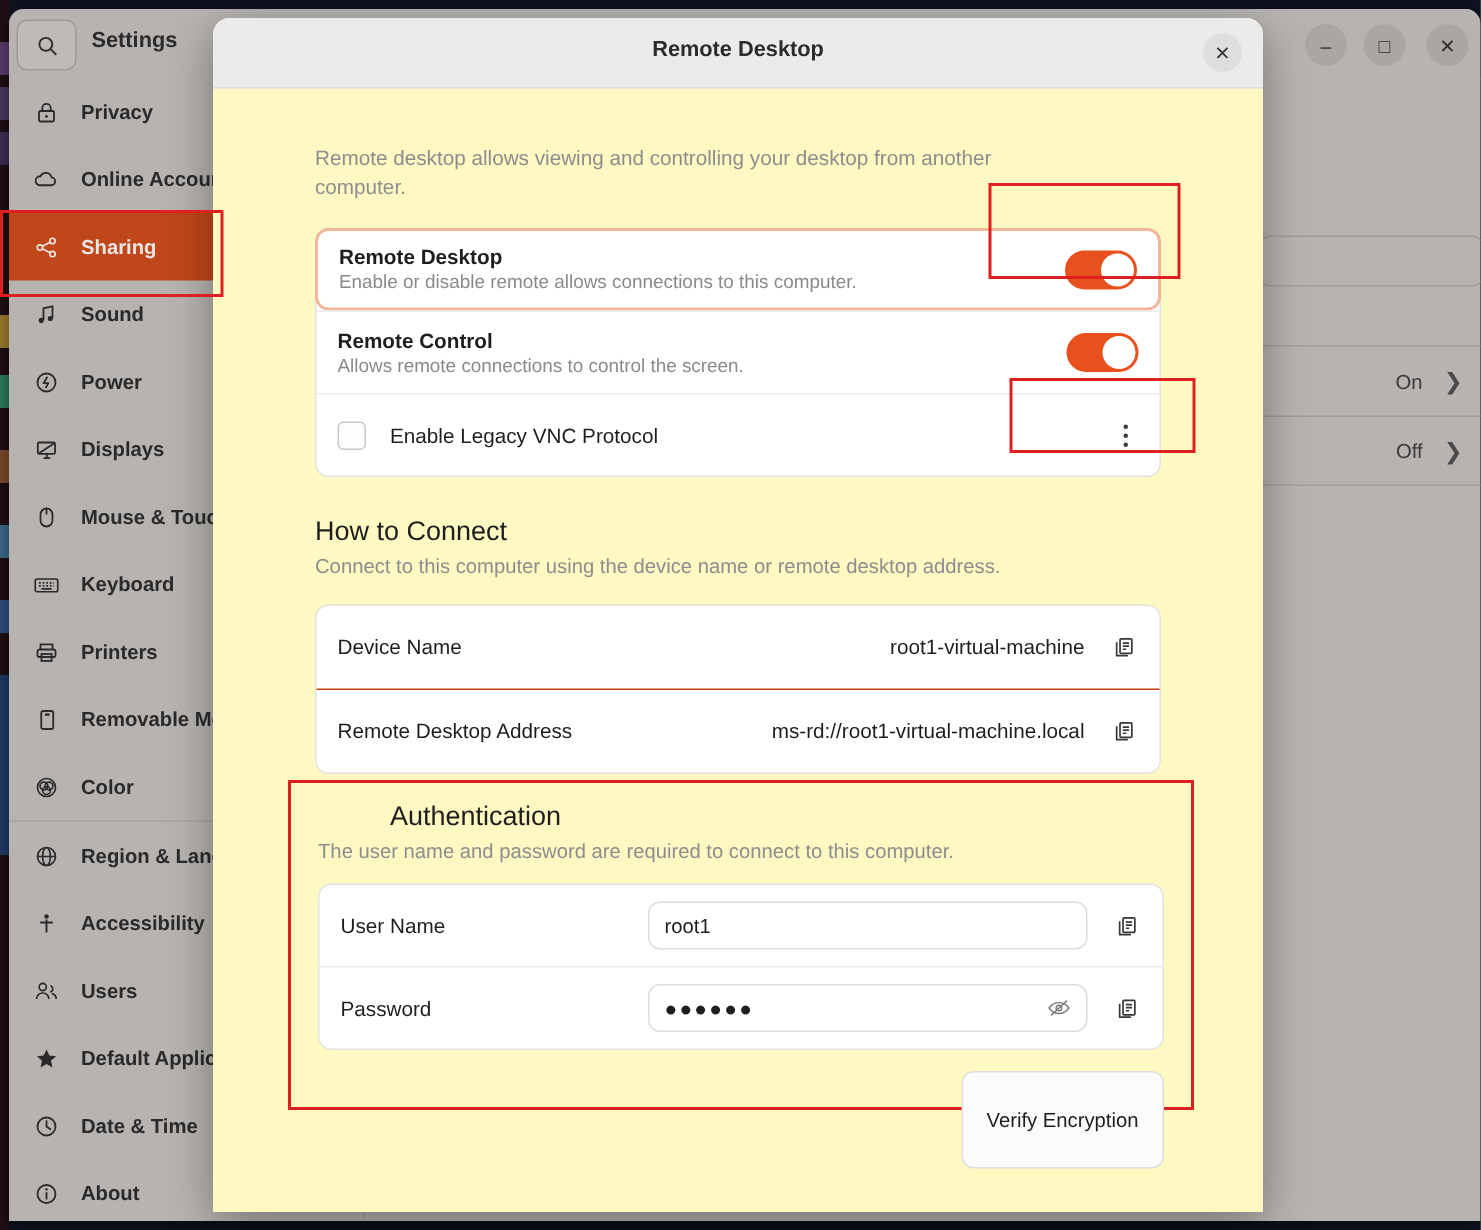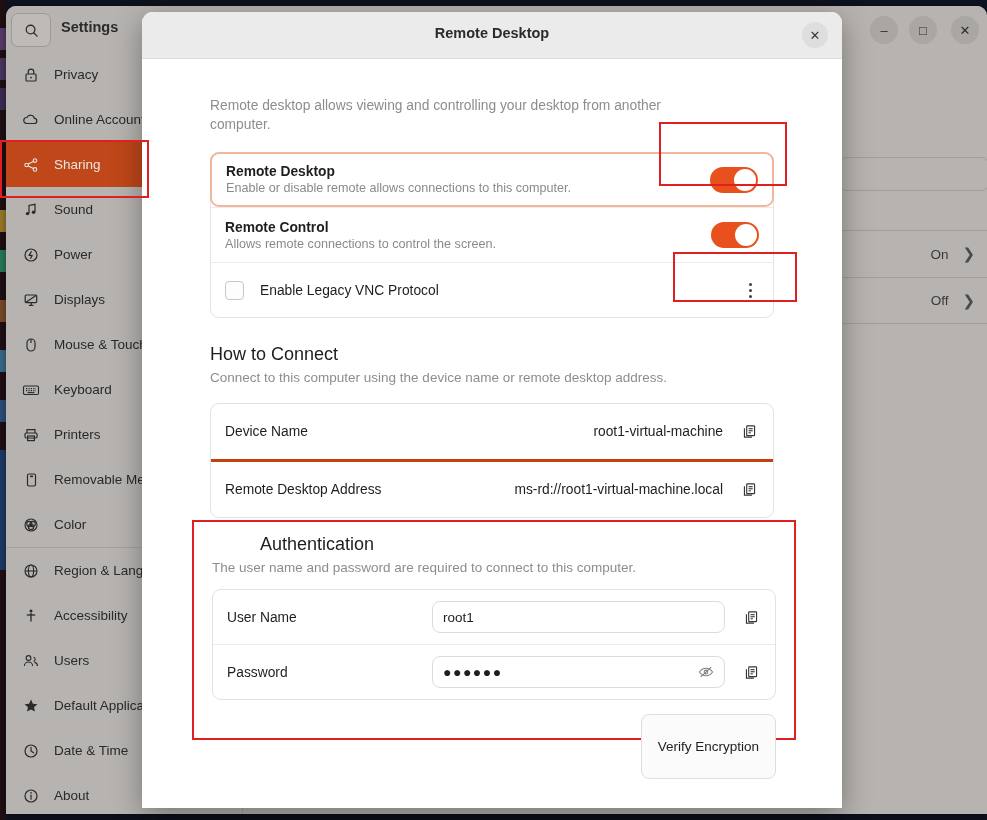--- a/index.html
+++ b/index.html
@@ -67,21 +67,21 @@
     display: flex; align-items: center;
     padding-left: 14px;
     box-sizing: border-box;
     color: #2a2a2a;
   }
   .side-item .sico {
     width: 22px; height: 22px; margin-right: 12px;
     display: flex; align-items: center; justify-content: center;
     flex: 0 0 22px;
   }
-  .side-item .slabel { font-size: 13.5px; white-space: nowrap; }
+  .side-item .slabel { font-size: 13.5px; white-space: nowrap; font-weight: bold; }
   .side-item.active { background: #bf4719; }
   .side-item.active .slabel { color: #eae6e3; }
   .side-item.active .sico svg { stroke: #eae6e3; }
   .side-sep { height: 1px; background: #a5a2a0; margin: 0 0 0 0; }
 
   
   .rightpane {
     position: absolute; left: 237px; top: 46px; width: 744px; height: 762px;
     background: #b6b3b0;
   }
@@ -97,21 +97,21 @@
     position: relative; height: 46px; display: flex; align-items: center;
     justify-content: flex-end; padding-right: 14px; box-sizing: border-box;
     color: #3b3b3b; font-size: 13.5px;
   }
   .ghost-row + .ghost-row { border-top: 1px solid #a09d9a; }
   .ghost-row .chev { margin-left: 14px; color: #4a4a4a; font-size: 15px; }
 
   
   .dialog {
     position: absolute; left: 142px; top: 12px; width: 700px; height: 796px;
-    background: #ffffff;
+    background: #fef9c3;
     border-radius: 11px 11px 0 0;
     box-shadow: 0 8px 30px rgba(0,0,0,.35);
     overflow: hidden;
   }
   .dlg-head {
     position: relative; height: 46px; background: #ebebeb;
     border-bottom: 1px solid #dcdcdc;
   }
   .dlg-title {
     position: absolute; left: 0; right: 0; top: 13px; text-align: center;
@@ -172,21 +172,21 @@
   .cb-label { font-size: 13.8px; color: #1e1e1e; flex: 1; }
   .kebab { width: 18px; display:flex; flex-direction:column; align-items:center; gap:3px; }
   .kebab i { width: 3px; height: 3px; background: #3c3c3c; border-radius: 50%; display:block; }
 
   .section-title {
     margin-top: 26px; font-size: 18px; font-weight: normal; color: #1e1e1e;
   }
   .section-sub { margin-top: 5px; font-size: 13.5px; color: #8d8d8d; }
 
   .kvrow { display: flex; align-items: center; min-height: 55px; padding: 0 14px; }
-  .kvrow + .kvrow { border-top: 3px solid #c2410c; }
+  .kvrow + .kvrow { border-top: 1px solid #c2410c; }
   .kv-key { font-size: 13.8px; color: #1e1e1e; }
   .kv-val { flex: 1; text-align: right; font-size: 13.8px; color: #1e1e1e; padding-right: 16px; }
   .copy-btn { width: 20px; height: 20px; flex: 0 0 20px; display:flex; align-items:center; justify-content:center; }
 
   
   .auth-wrap {
     position: absolute; left: 50px; top: 508px; width: 604px; height: 220px;
     border: 2px solid #e02020; box-sizing: border-box;
   }
   .auth-inner { padding: 10px 18px 0 18px; }

